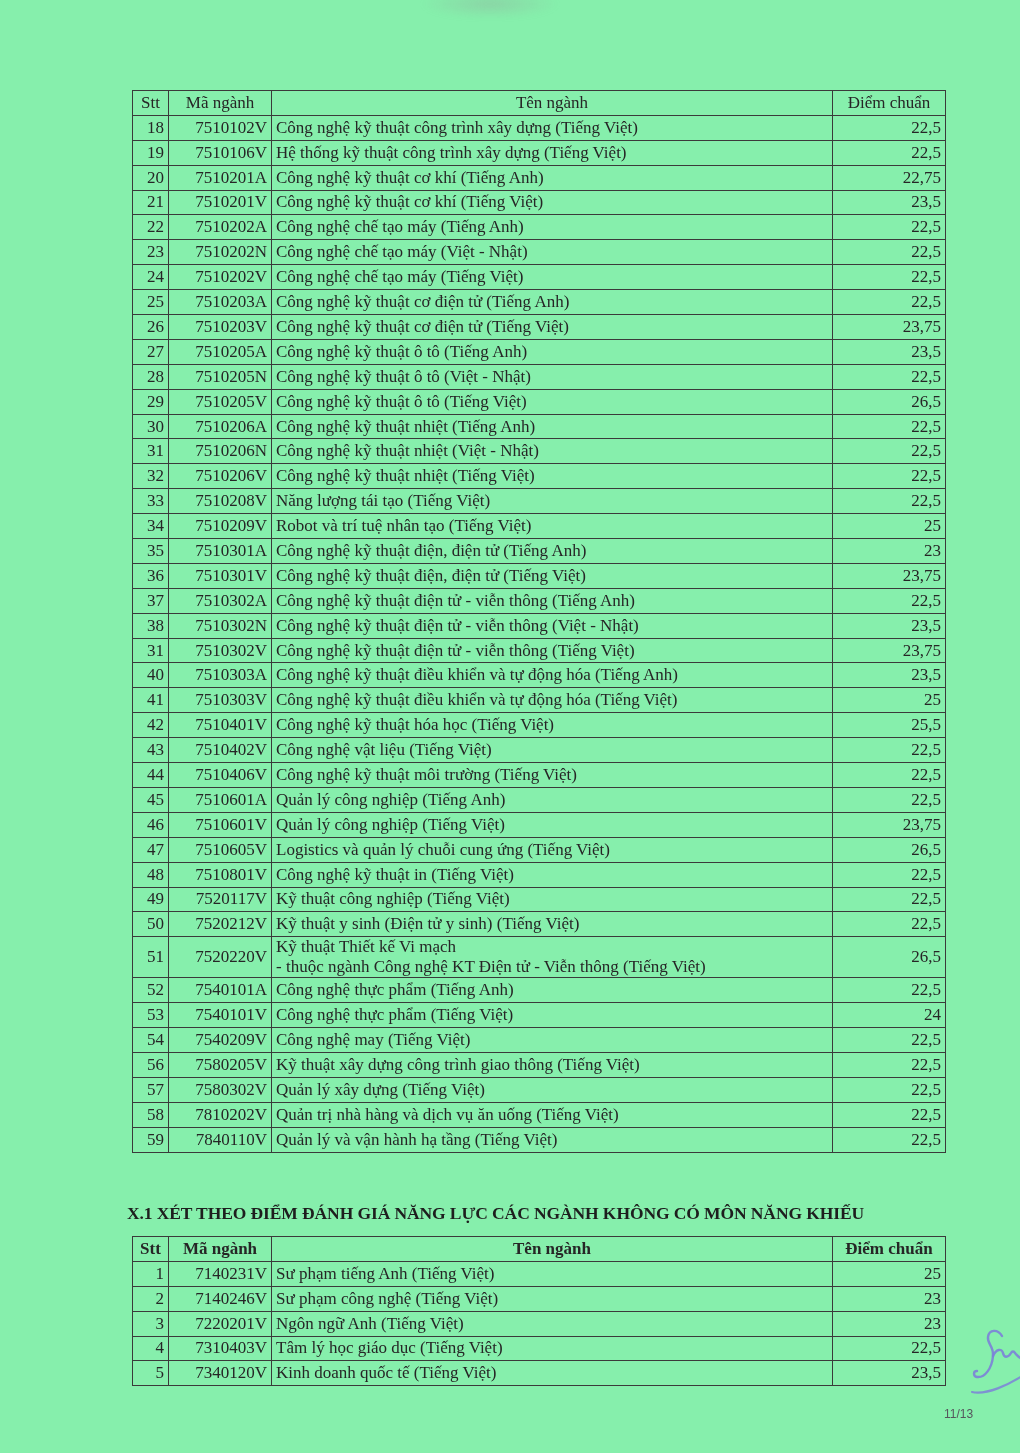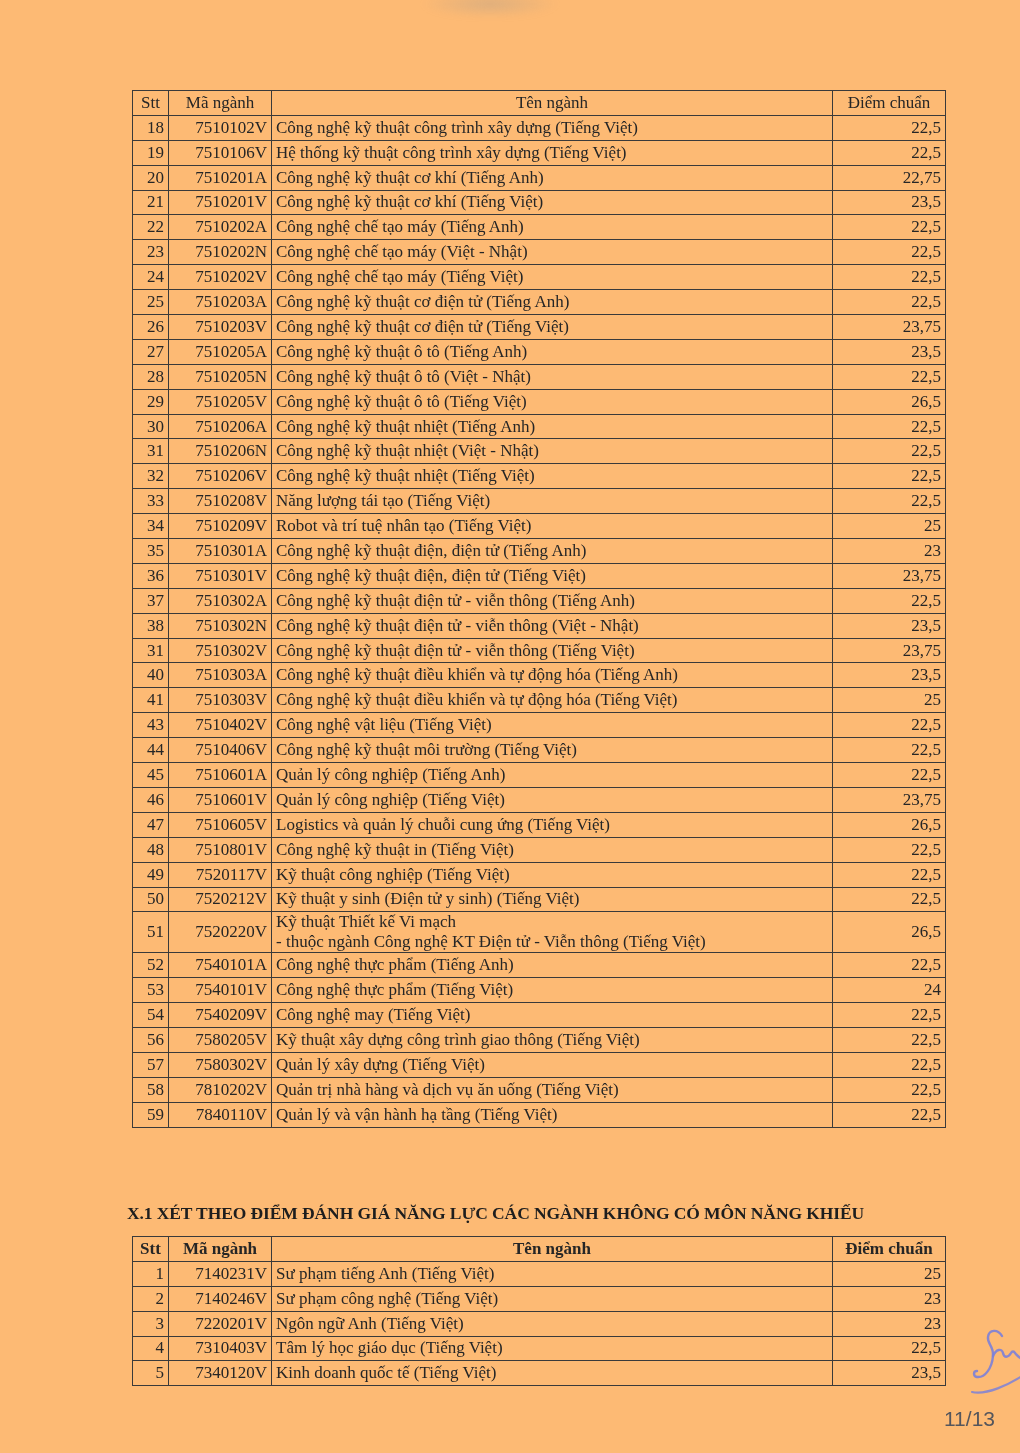--- a/index.html
+++ b/index.html
@@ -1,19 +1,19 @@
 <!DOCTYPE html>
 <html><head>
 <meta charset="utf-8">
 <style>
   html,body{margin:0;padding:0;background:#e8e8e8;}
   .page{
     position:relative;
     width:1020px;height:1453px;
-    background:#fdba74;
+    background:#86efac;
     overflow:hidden;
     font-family:"Liberation Serif", serif;
     color:#262626;
   }
   .smudge{
     position:absolute;left:420px;top:-10px;width:140px;height:28px;
     background:radial-gradient(ellipse at center, rgba(150,150,150,.30), rgba(150,150,150,0) 70%);
     filter:blur(3px);
   }
   table.score-table{
@@ -54,21 +54,21 @@
     letter-spacing:-0.1px;
     color:#1e1e1e;
     white-space:nowrap;
   }
   .signature{
     position:absolute;left:968px;top:1326px;width:60px;height:72px;
   }
   .page-number{
     position:absolute;left:944px;top:1407px;
     font-family:"Liberation Sans", sans-serif;
-    font-size:21px;
+    font-size:12px;
     color:#55565c;
   }
 </style>
 </head>
 <body>
 
 <div class="page">
 
   <div class="smudge"></div>
 
@@ -226,20 +226,26 @@
           <td class="cell-name">Công nghệ kỹ thuật điều khiển và tự động hóa (Tiếng Anh)</td>
           <td class="cell-score">23,5</td>
         </tr>
         <tr>
           <td class="cell-stt">41</td>
           <td class="cell-code">7510303V</td>
           <td class="cell-name">Công nghệ kỹ thuật điều khiển và tự động hóa (Tiếng Việt)</td>
           <td class="cell-score">25</td>
         </tr>
         <tr>
+          <td class="cell-stt">42</td>
+          <td class="cell-code">7510401V</td>
+          <td class="cell-name">Công nghệ kỹ thuật hóa học (Tiếng Việt)</td>
+          <td class="cell-score">25,5</td>
+        </tr>
+        <tr>
           <td class="cell-stt">43</td>
           <td class="cell-code">7510402V</td>
           <td class="cell-name">Công nghệ vật liệu (Tiếng Việt)</td>
           <td class="cell-score">22,5</td>
         </tr>
         <tr>
           <td class="cell-stt">44</td>
           <td class="cell-code">7510406V</td>
           <td class="cell-name">Công nghệ kỹ thuật môi trường (Tiếng Việt)</td>
           <td class="cell-score">22,5</td>

